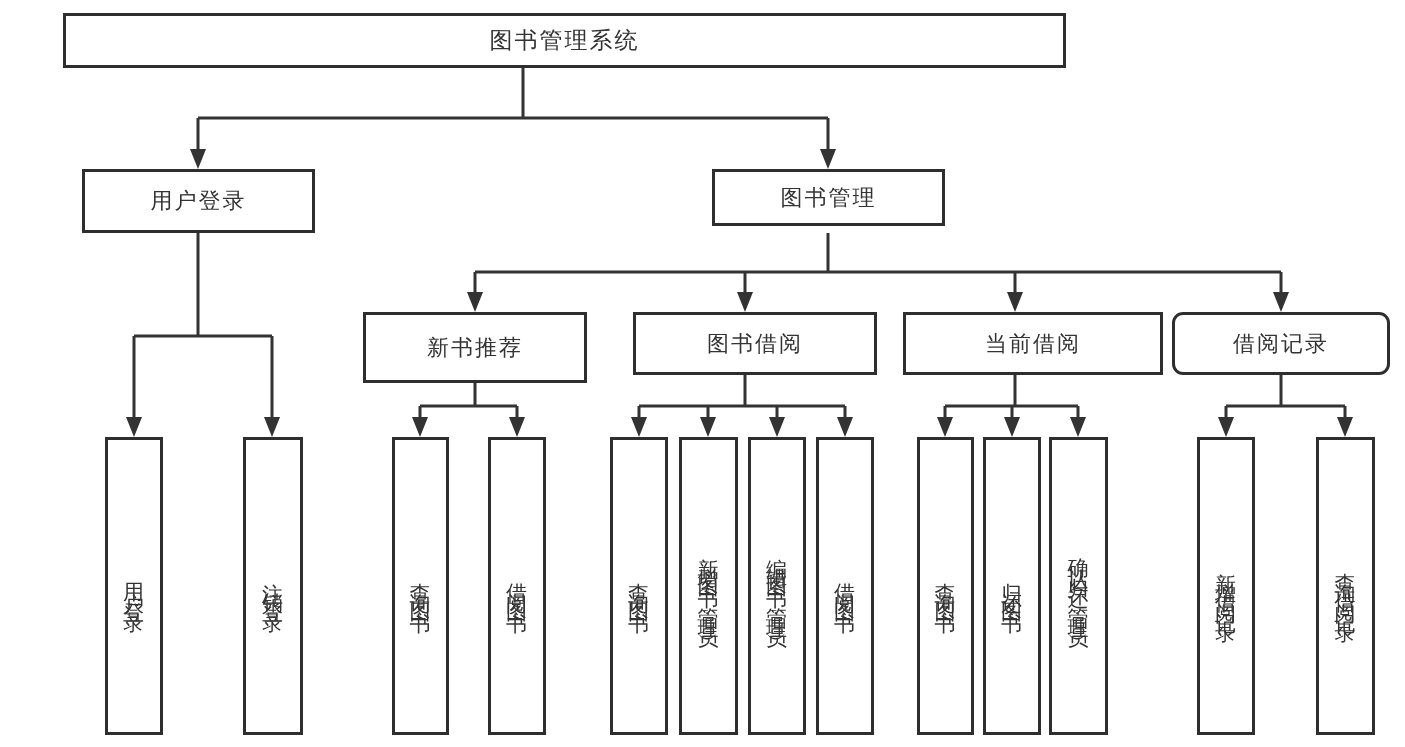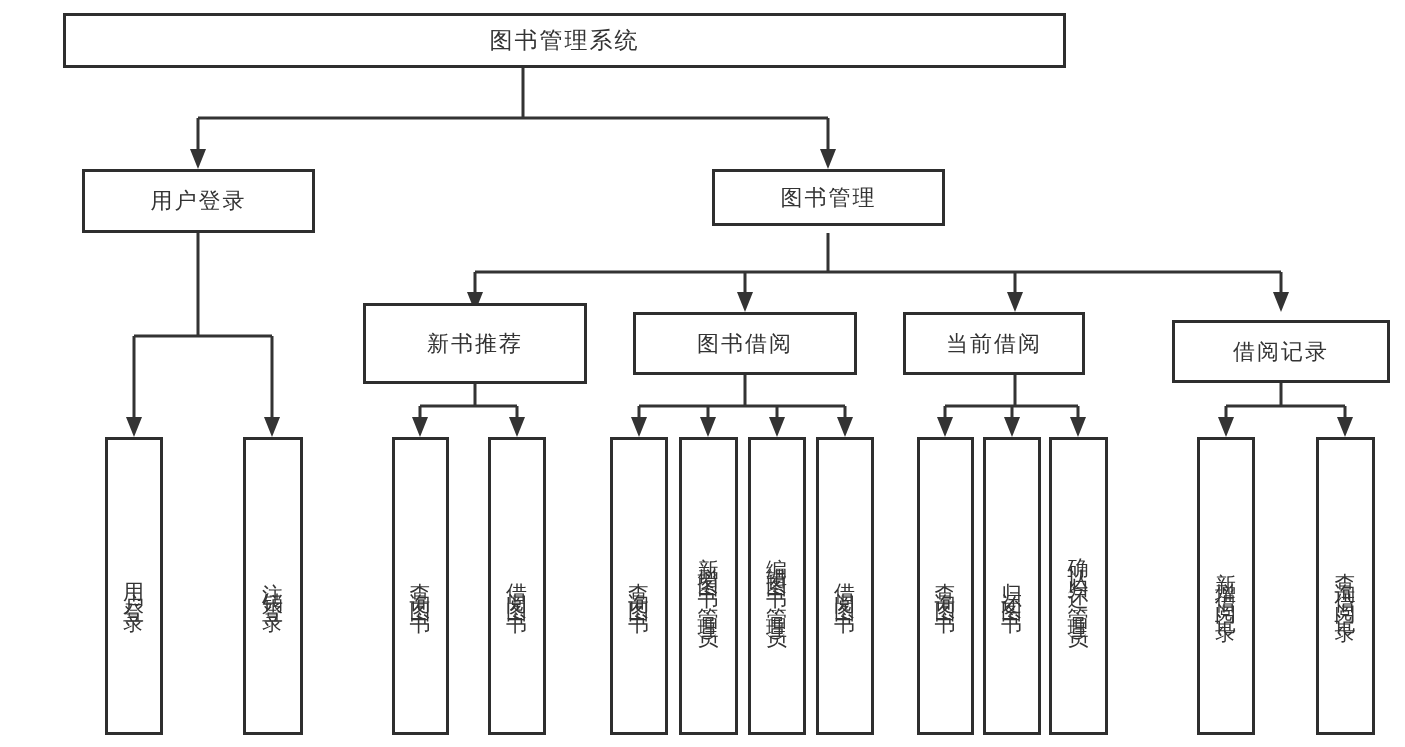--- a/index.html
+++ b/index.html
@@ -100,30 +100,30 @@
     <span>图书管理系统</span>
   </div>
 
   <div class="node lvl2" style="left:82px; top:169px; width:233px; height:64px;">
     <span>用户登录</span>
   </div>
   <div class="node lvl2" style="left:712px; top:169px; width:233px; height:57px;">
     <span>图书管理</span>
   </div>
 
-  <div class="node lvl3" style="left:363px; top:303px; width:224px; height:81px;justify-content:center;">
+  <div class="node lvl3" style="left:363px; top:312px; width:224px; height:71px;justify-content:center;">
     <span>新书推荐</span>
   </div>
-  <div class="node lvl3" style="left:633px; top:312px; width:224px; height:63px;">
+  <div class="node lvl3" style="left:633px; top:312px; width:244px; height:63px;">
     <span>图书借阅</span>
   </div>
-  <div class="node lvl3" style="left:903px; top:312px; width:182px; height:63px;">
+  <div class="node lvl3" style="left:903px; top:312px; width:260px; height:63px;">
     <span>当前借阅</span>
   </div>
-  <div class="node lvl3" style="left:1172px; top:320px; width:218px; height:63px;">
+  <div class="node lvl3" style="left:1172px; top:312px; width:218px; height:63px;border-radius:11px;">
     <span>借阅记录</span>
   </div>
 
   <div class="node leaf" style="left:105px; top:437px; width:58px; height:298px;">
     <span>用户登录</span>
   </div>
   <div class="node leaf" style="left:243px; top:437px; width:60px; height:298px;">
     <span>注销登录</span>
   </div>
 

